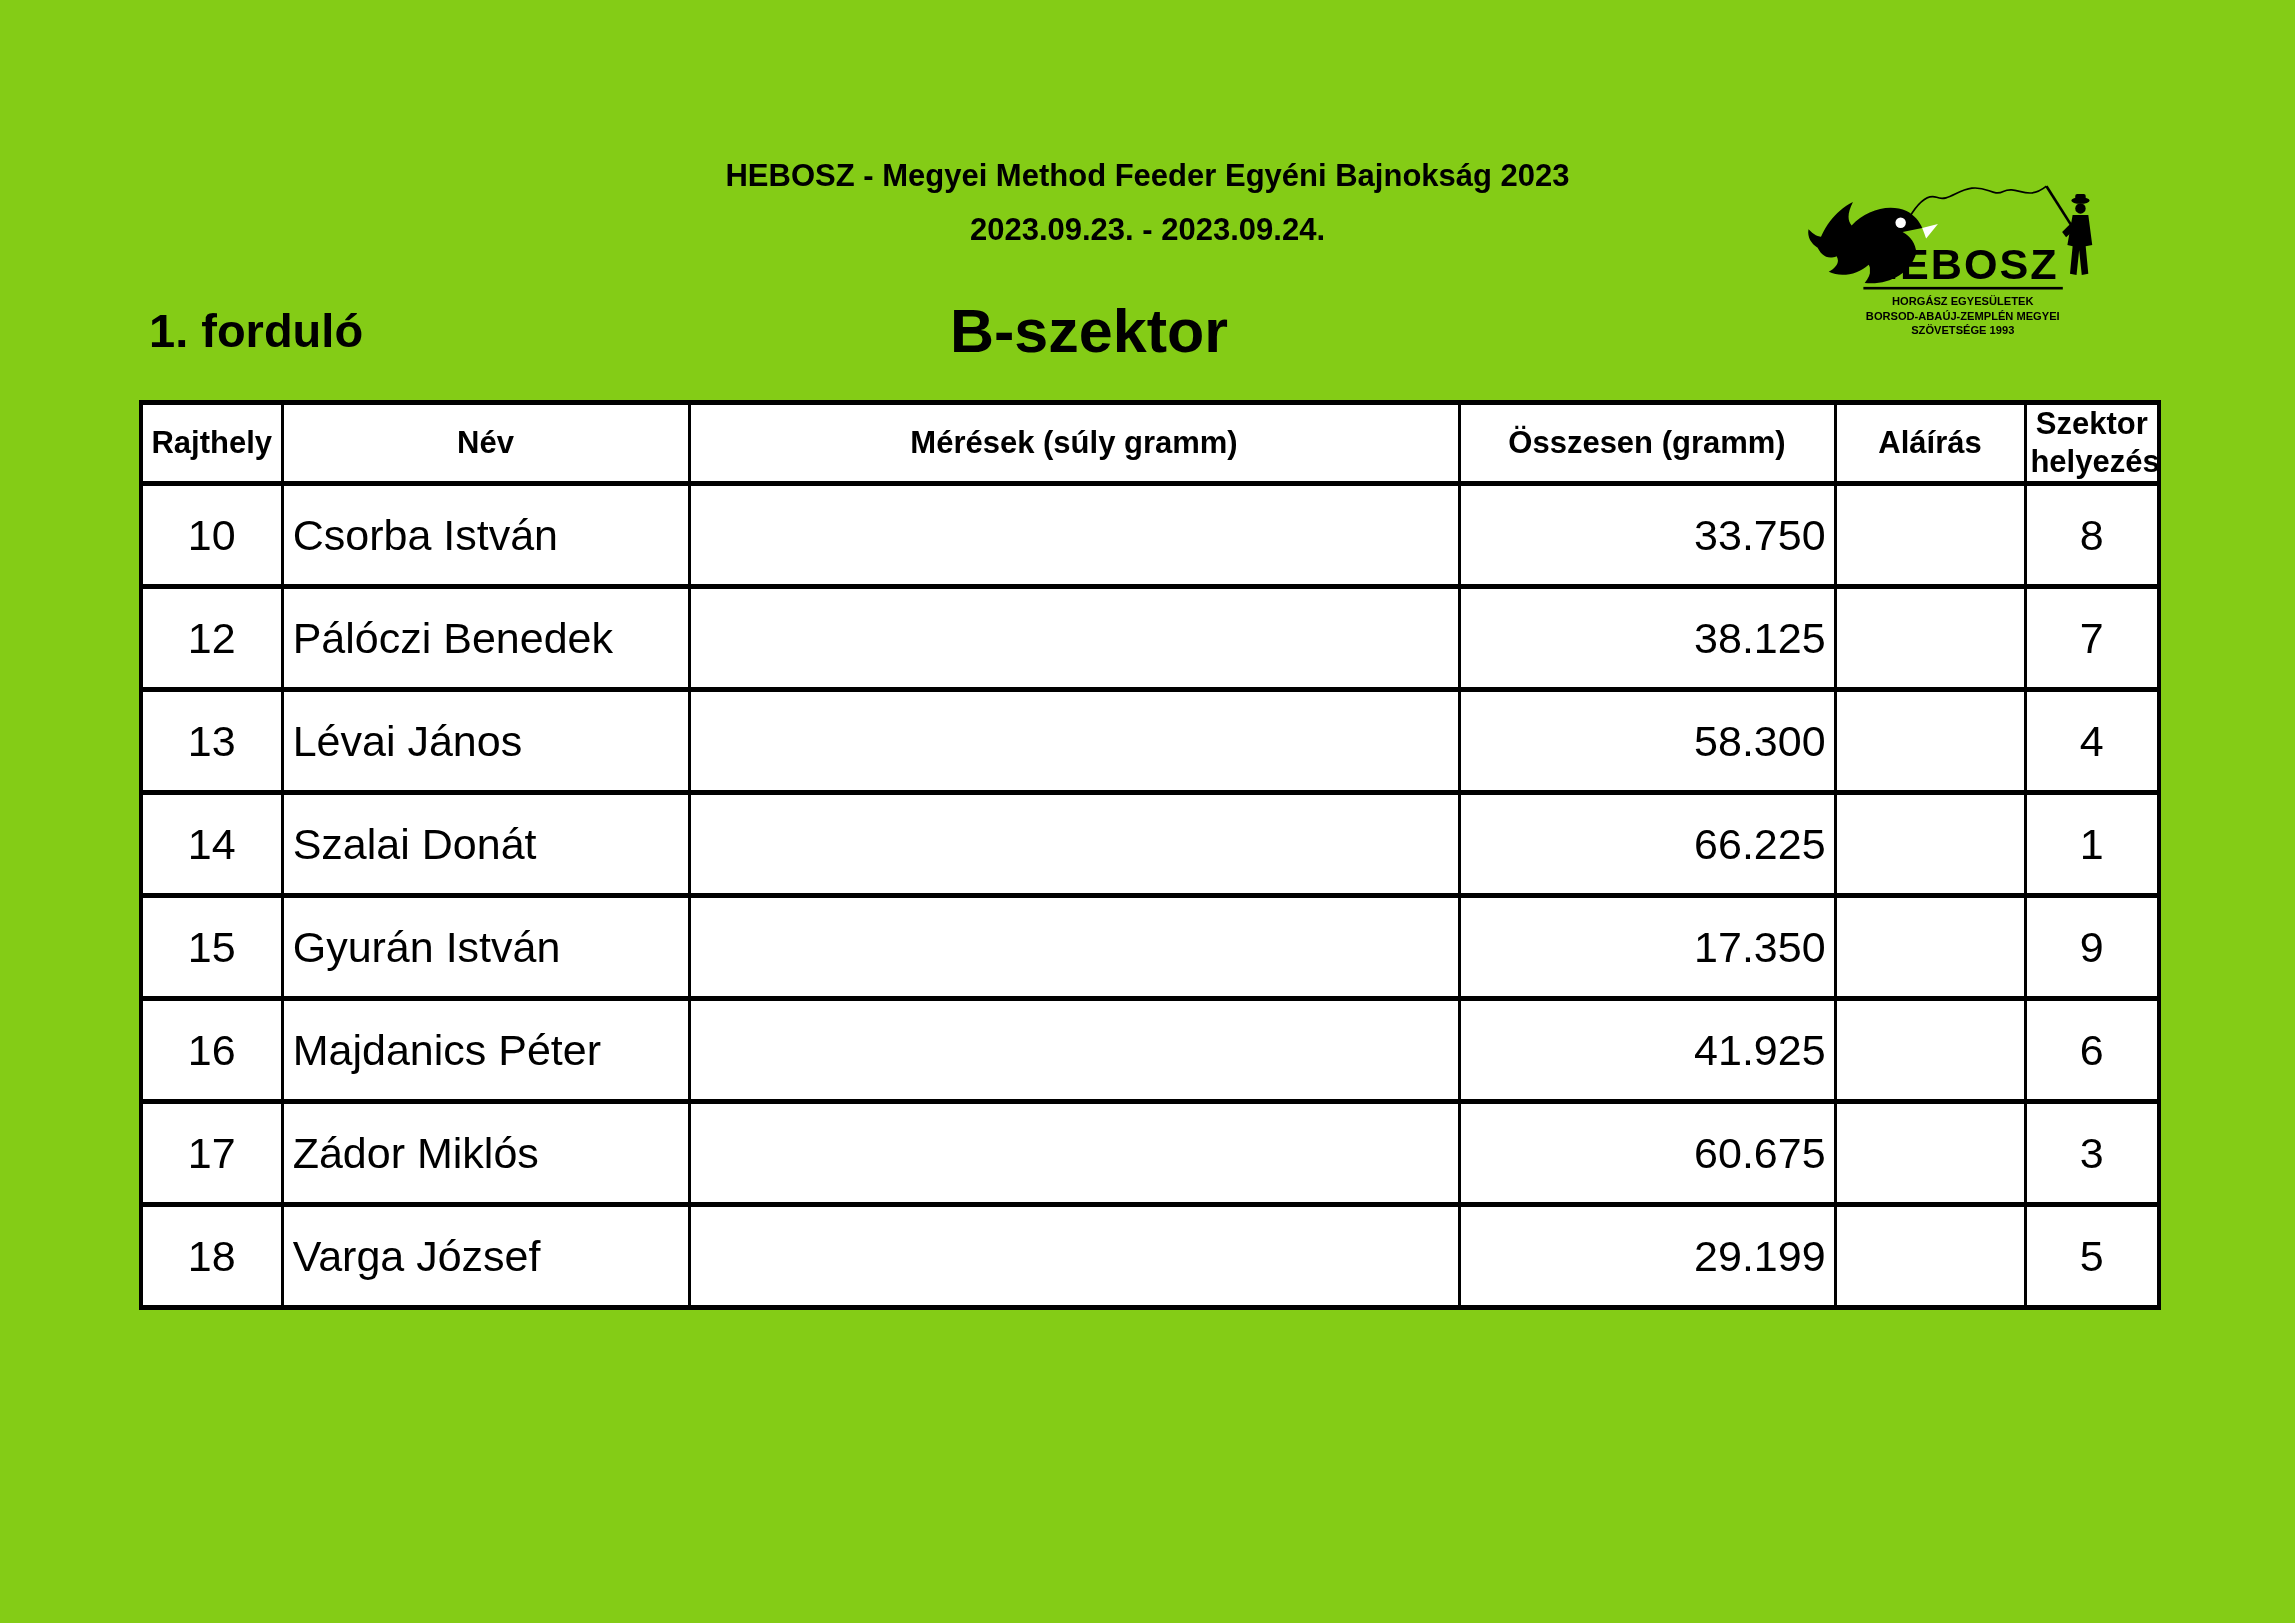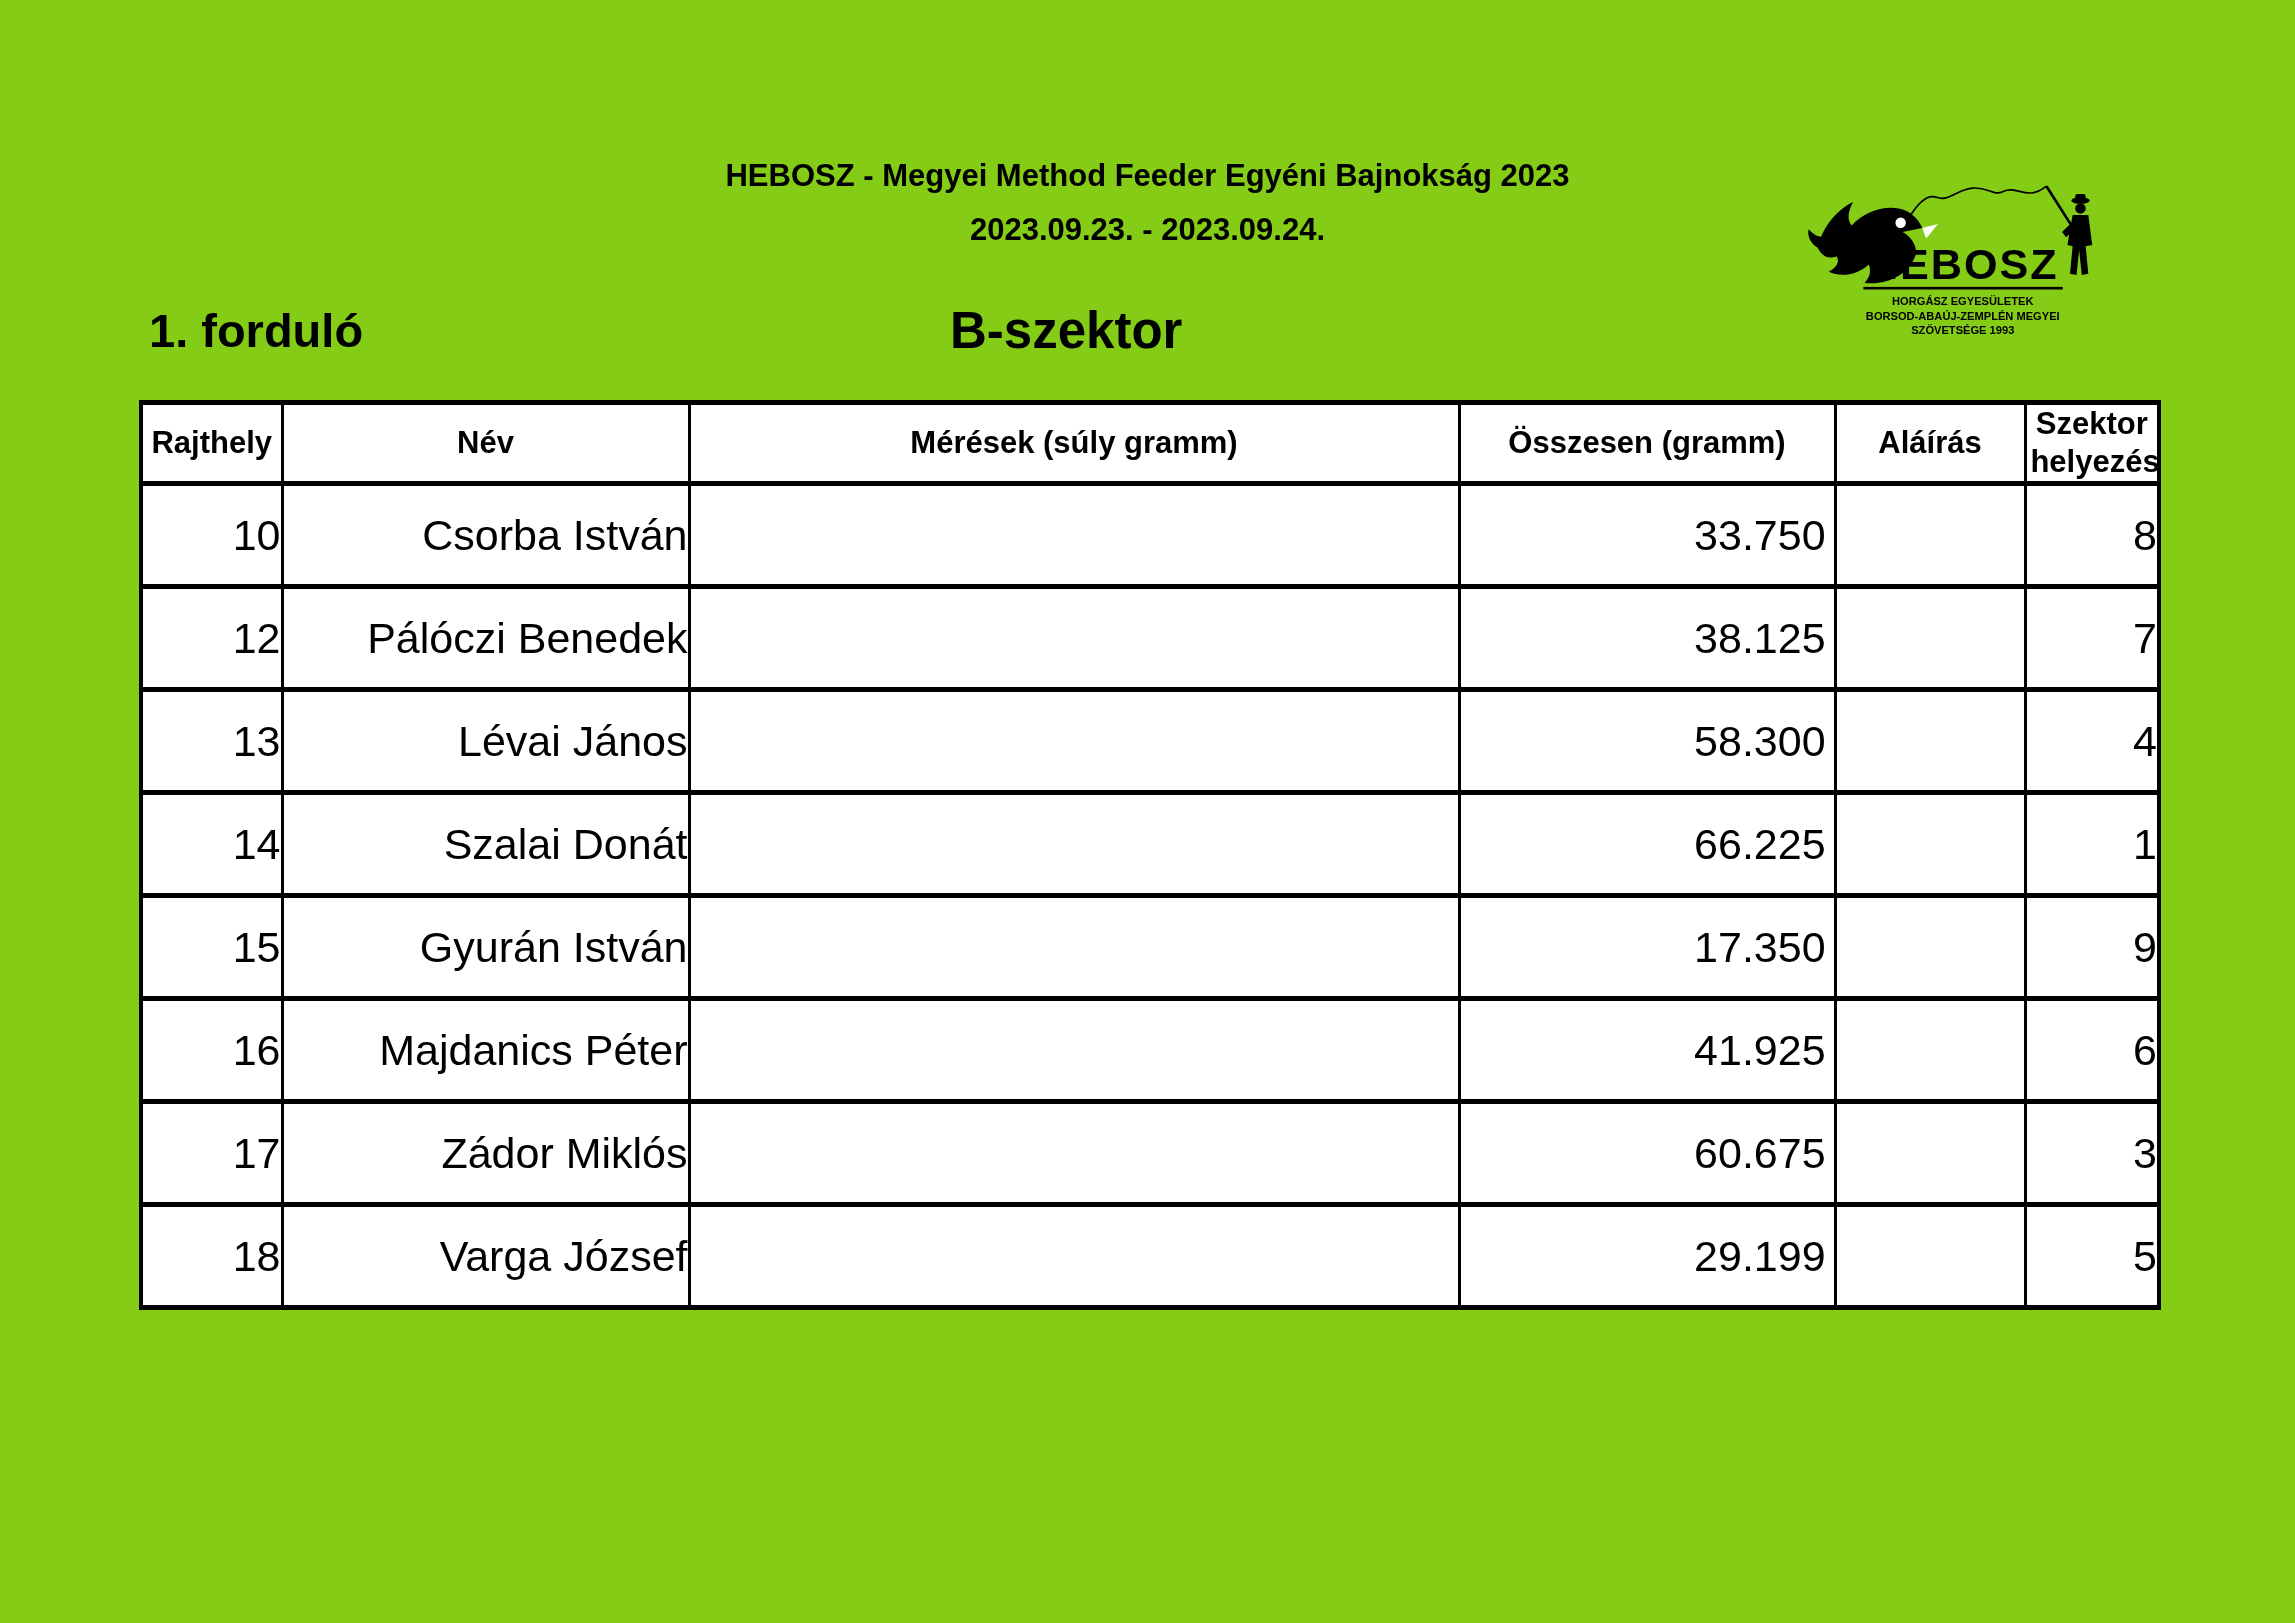--- a/index.html
+++ b/index.html
@@ -33,21 +33,21 @@
   }
 
   
   .heading-row { position: absolute; top: 306px; left: 0; right: 0; height: 52px; }
   .round-label {
     position: absolute; left: 149px; top: 0;
     font-size: 47px; font-weight: bold; line-height: 50px;
   }
   .sector-label {
     position: absolute; left: 950px; top: 0;
-    font-size: 51px; font-weight: bold; line-height: 50px;
+    font-size: 61px; font-weight: bold; line-height: 50px;
   }
 
   
   .logo { position: absolute; left: 1798px; top: 182px; width: 340px; height: 164px; }
   .logo svg { display: block; width: 100%; height: 100%; }
 
   
   table.results {
     position: absolute;
     left: 139px; top: 400px;
@@ -57,21 +57,20 @@
     border: 4.6px solid #000;
   }
   table.results th, table.results td {
     border-left: 3.3px solid #000;
     border-right: 3.3px solid #000;
     border-top: 5.2px solid #000;
     border-bottom: 5.2px solid #000;
     background: #fff;
     overflow: hidden;
     white-space: nowrap;
-    text-align: right;
   }
   table.results thead th {
     border-top-width: 5.9px;
     border-bottom-width: 5.9px;
     height: 73px;
     font-size: 31px;
     font-weight: bold;
     text-align: center;
     vertical-align: middle;
     line-height: 38px;

